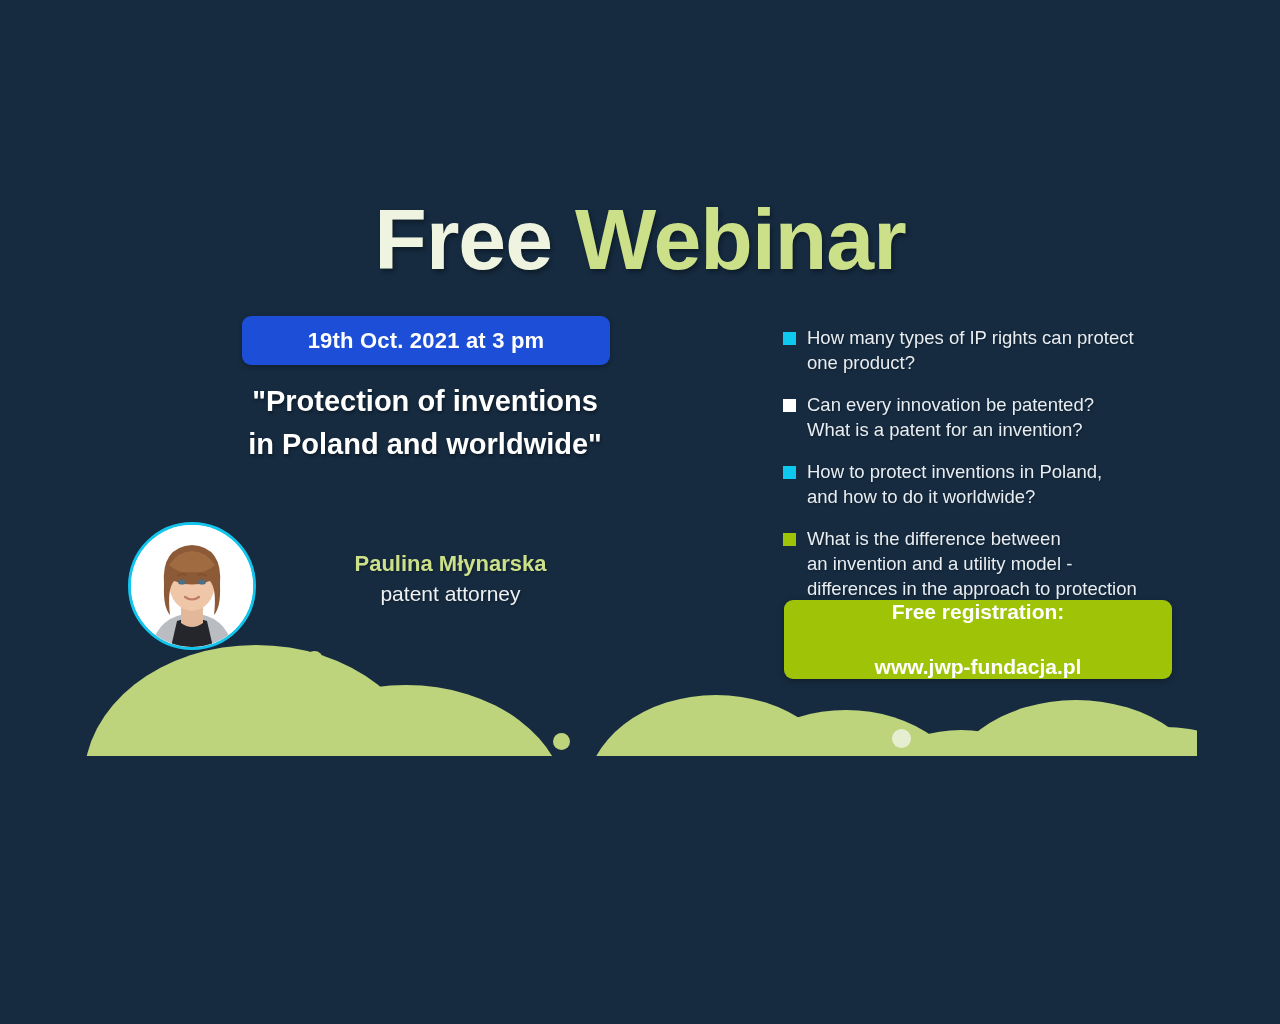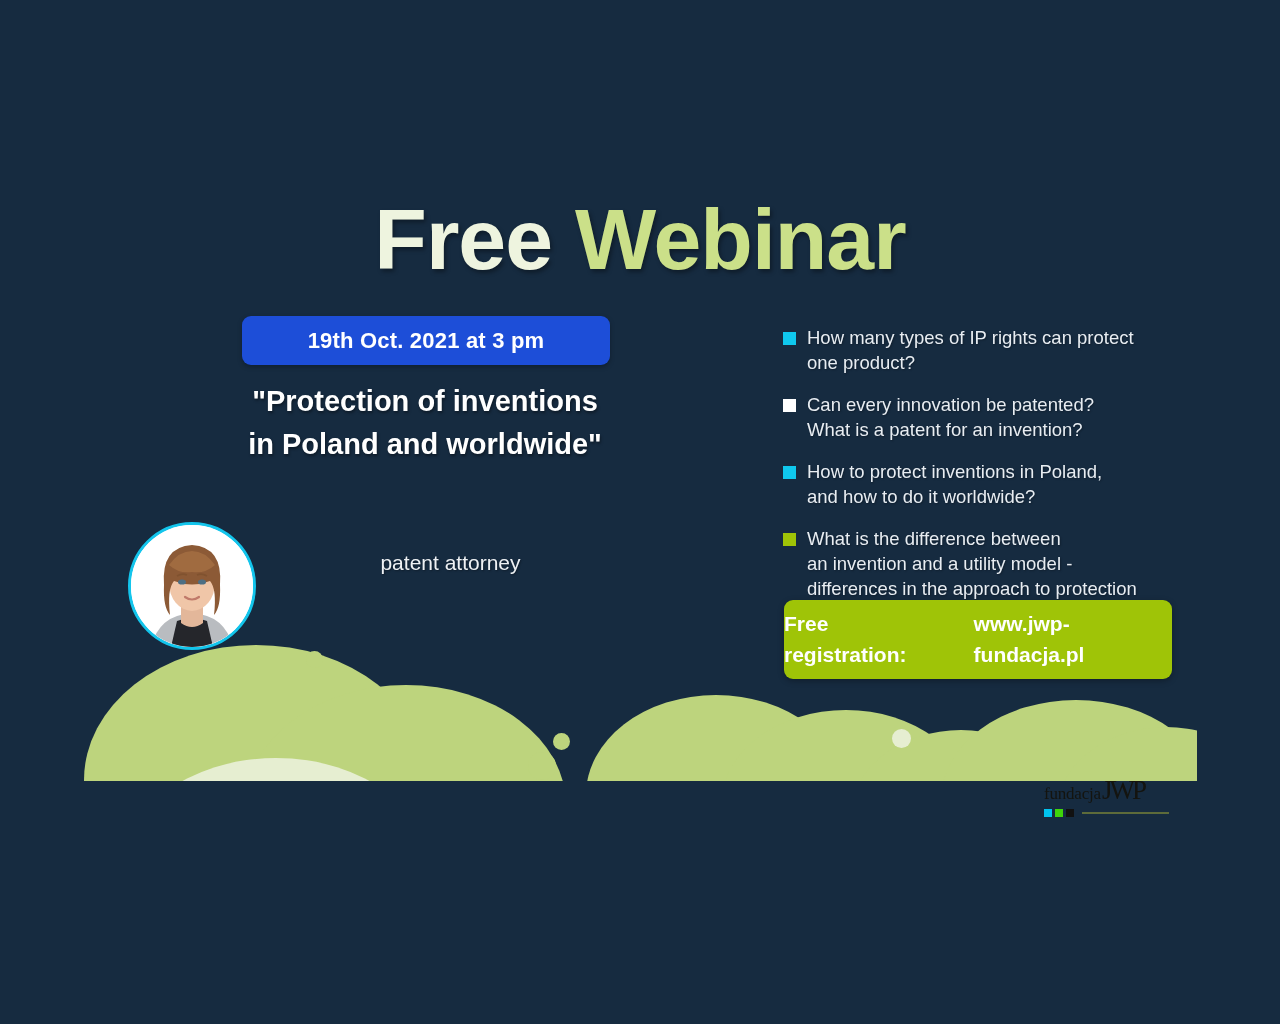--- a/index.html
+++ b/index.html
@@ -14,21 +14,21 @@
     font-family: "Liberation Sans", sans-serif;
     position: relative;
   }
 
   
   #banner {
     position: absolute;
     left: 0;
     top: 0;
     width: 1280px;
-    height: 1024px;
+    height: 756px;
     background: #162b40;
     overflow: hidden;
   }
 
   
   #title-block {
     position: absolute;
     left: 0;
     top: 196px;
     width: 1280px;
@@ -150,21 +150,21 @@
   
   #cta {
     position: absolute;
     left: 784px;
     top: 600px;
     width: 388px;
     height: 79px;
     background: #9fc407;
     border-radius: 9px;
     display: flex;
-    flex-direction: row;
+    flex-direction: column;
     align-items: center;
     justify-content: center;
     box-shadow: 0 2px 6px rgba(0,0,0,0.3);
     gap: 24px;
   }
   .cta-line {
     color: #ffffff;
     font-size: 21px;
     font-weight: bold;
     line-height: 1.45;
@@ -303,20 +303,21 @@
         <ellipse cx="51" cy="57" rx="4" ry="2.6" fill="#4d6f84"></ellipse>
         <ellipse cx="71" cy="57" rx="4" ry="2.6" fill="#4d6f84"></ellipse>
 
         <path d="M46 51 q5 -3 10 -1" stroke="#80522f" stroke-width="1.8" fill="none"></path>
         <path d="M66 50 q5 -2 10 1" stroke="#80522f" stroke-width="1.8" fill="none"></path>
 
         <path d="M54 72 q7 5 14 0" stroke="#c07a6a" stroke-width="2.2" fill="none" stroke-linecap="round"></path>
       </svg>
     </div>
     <div id="speaker-text">
+      <div id="speaker-name">Paulina Młynarska</div>
       <div class="speaker-role">patent attorney</div>
     </div>
   </div>
 
   <div id="agenda">
     <div class="agenda-item">
       <span class="agenda-marker" style="background:#0fc8ee;"></span>
       <span class="agenda-text">
         <span>How many types of IP rights can protect</span><br>
         <span>one product?</span>

